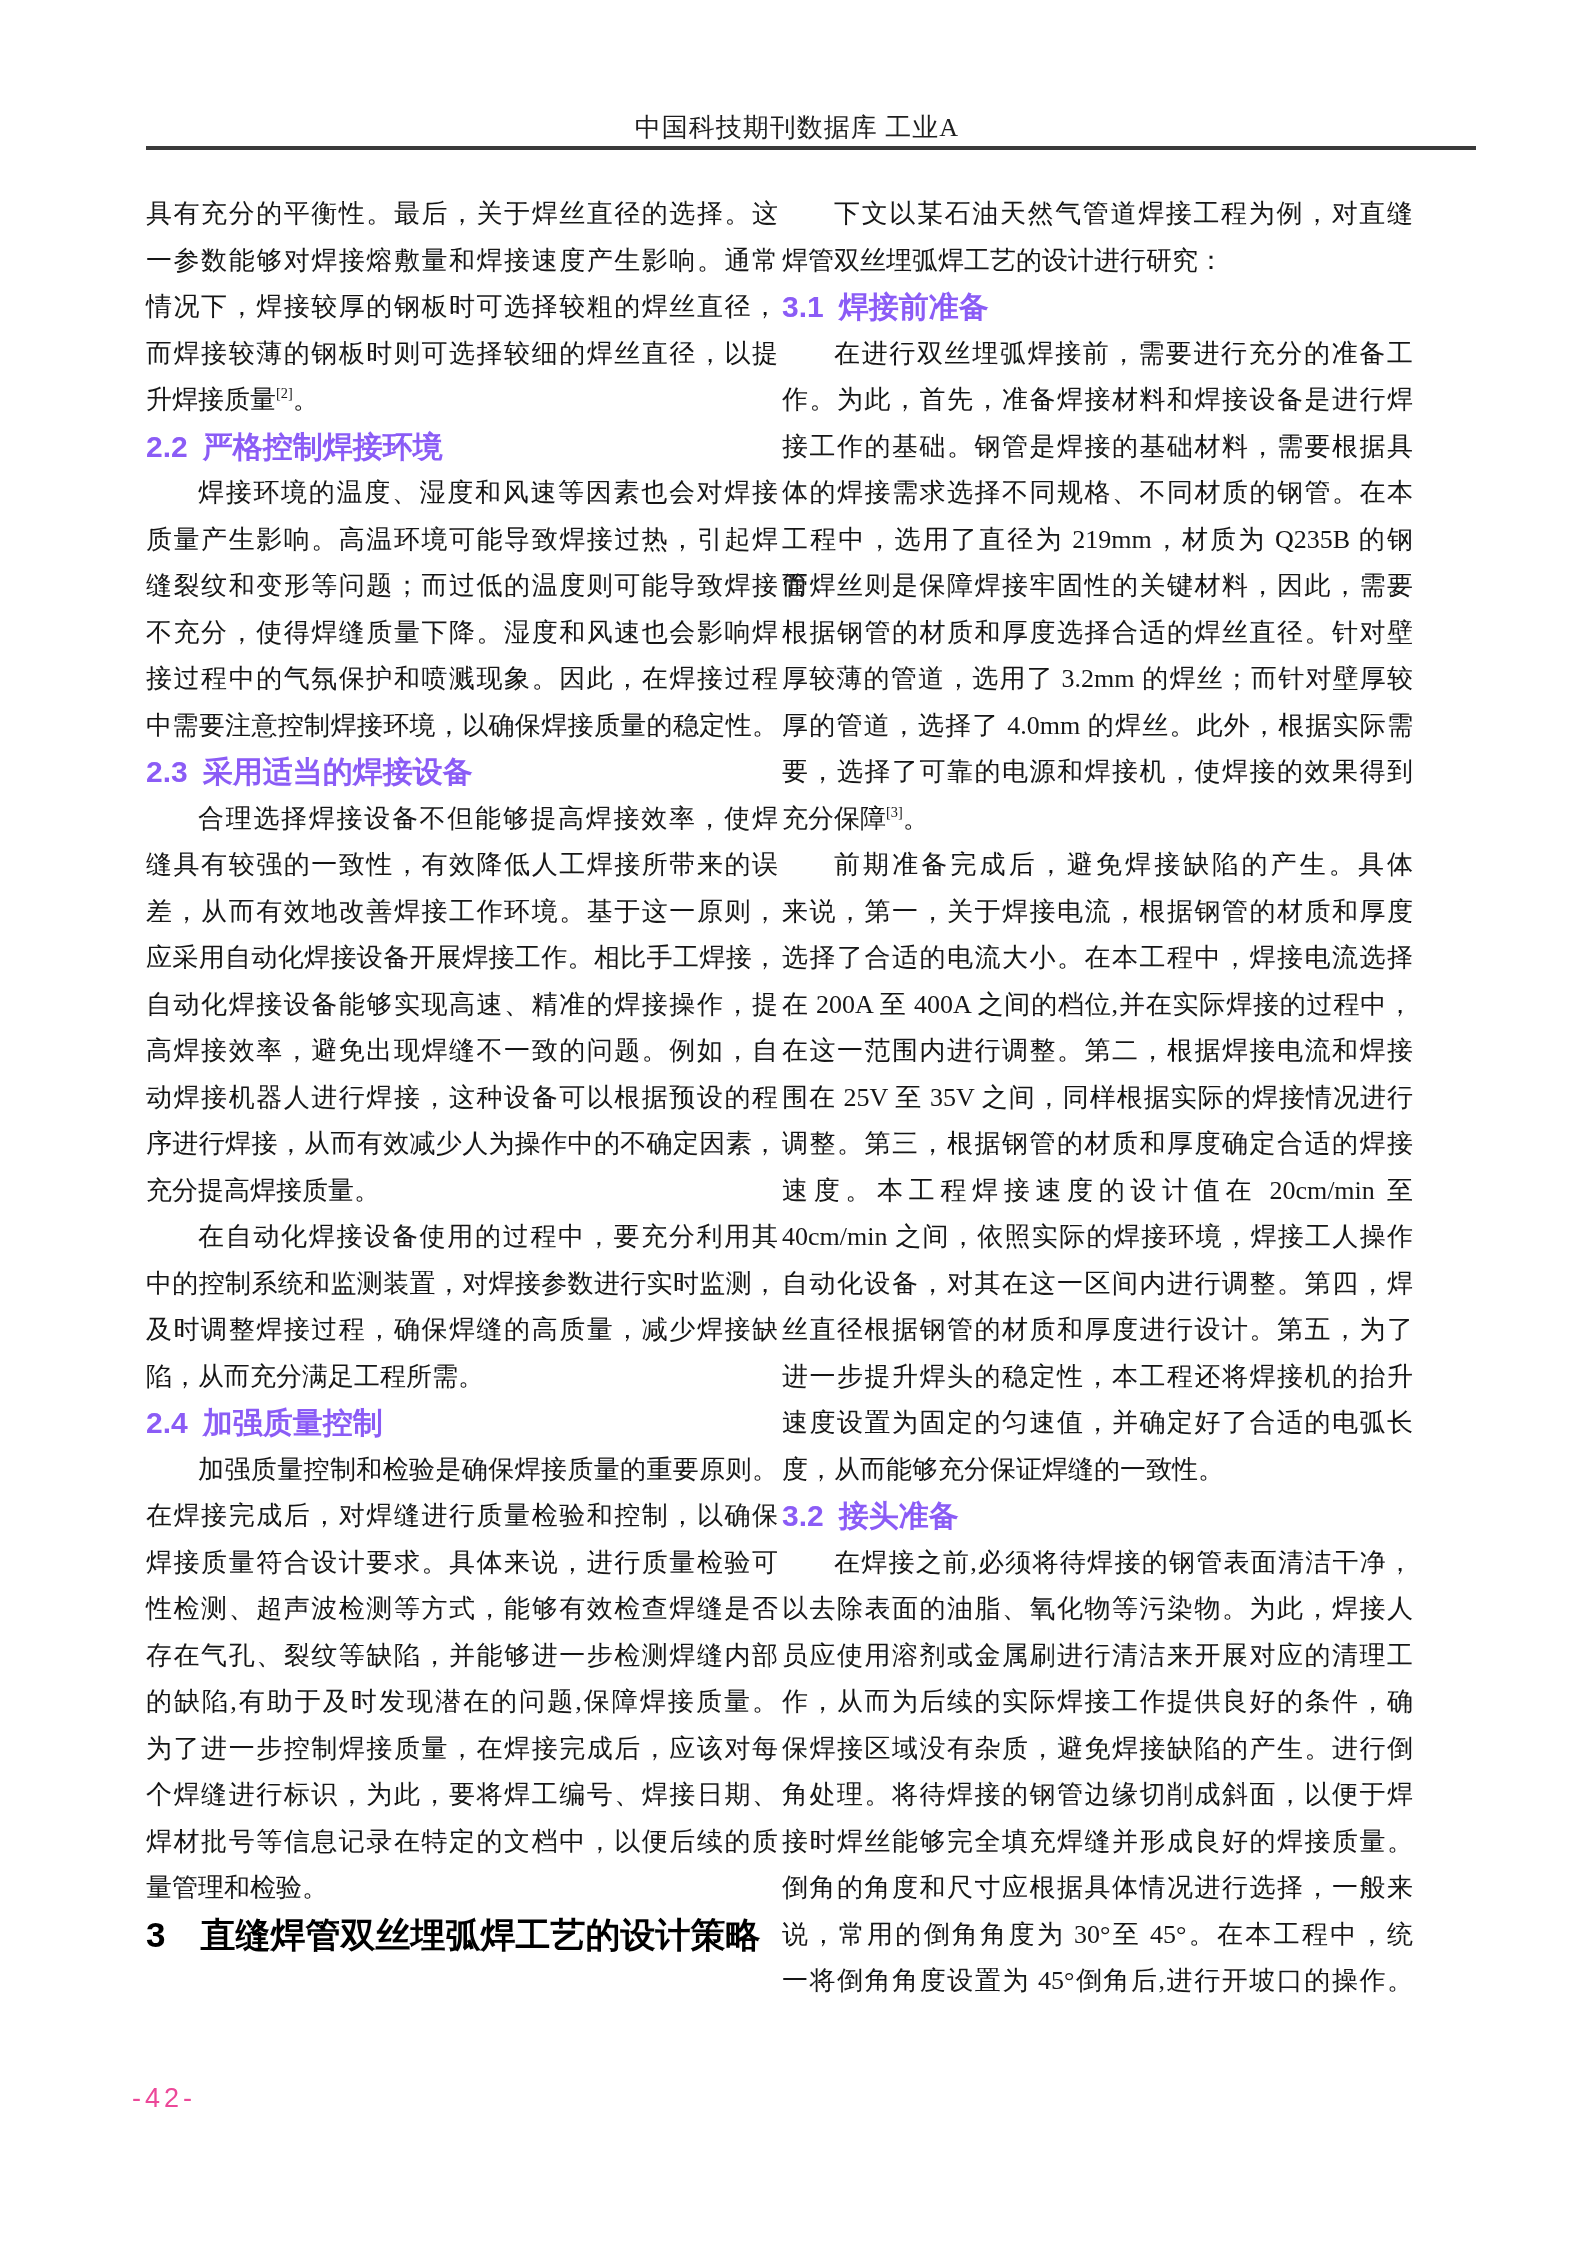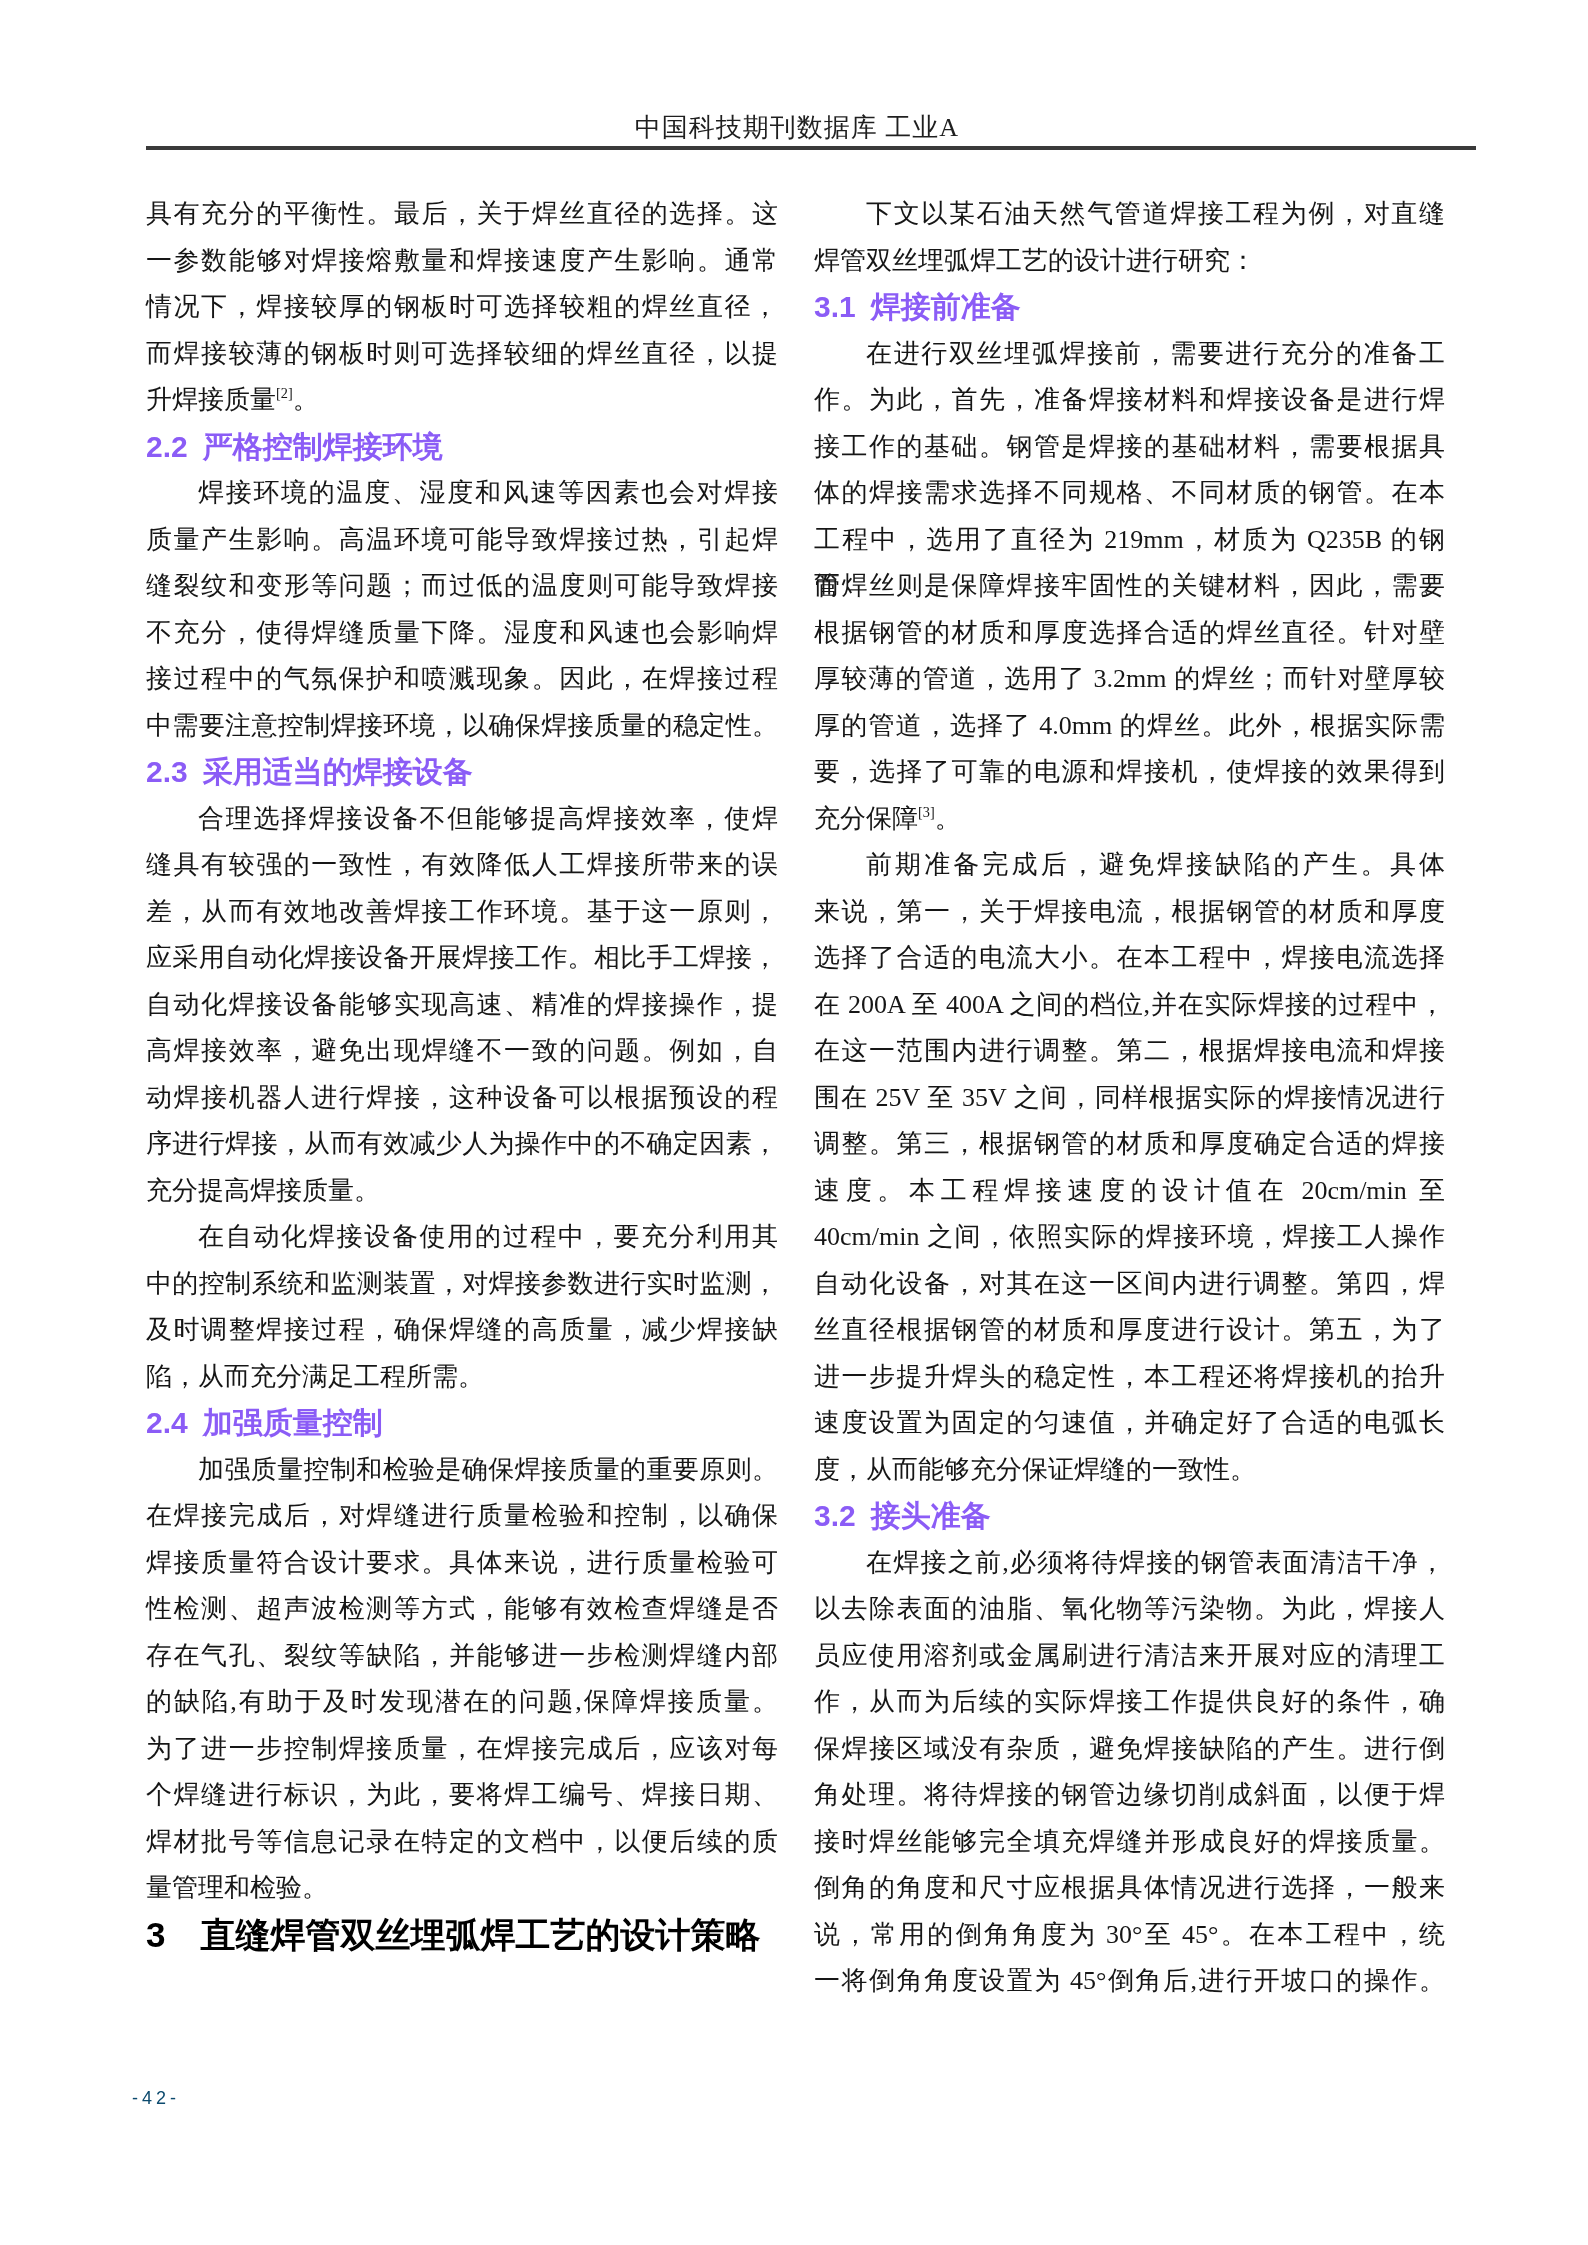--- a/index.html
+++ b/index.html
@@ -34,21 +34,21 @@
     left: 146px;
     width: 1330px;
     height: 0;
     border-top: 4px solid #3a3a3a;
   }
   .column {
     position: absolute;
     top: 191px;
   }
   .column.left  { left: 146px; width: 632px; }
-  .column.right { left: 814px; width: 631px; }
+  .column.right { left: 782px; width: 631px; }
   .row {
     height: 46.5px;
     line-height: 46.5px;
     font-size: 26px;
     white-space: normal;
     overflow: visible;
     text-align: left;
   }
   .row.fill {
     text-align: justify;
@@ -72,23 +72,23 @@
     font-size: 0.55em;
     line-height: 0;
     vertical-align: super;
   }
   .footer {
     position: absolute;
     left: 132px;
     top: 2078px;
     height: 40px;
     line-height: 40px;
-    font-size: 18px;
+    font-size: 27px;
     letter-spacing: 4px;
-    color: #0c4a6e;
+    color: #ec4899;
     font-family: "Liberation Sans", sans-serif;
   }
 </style>
 </head>
 <body>
 
 <div class="page">
   <div class="header">中国科技期刊数据库 工业A</div>
   <div class="header-rule"></div>
   <div class="column left">

